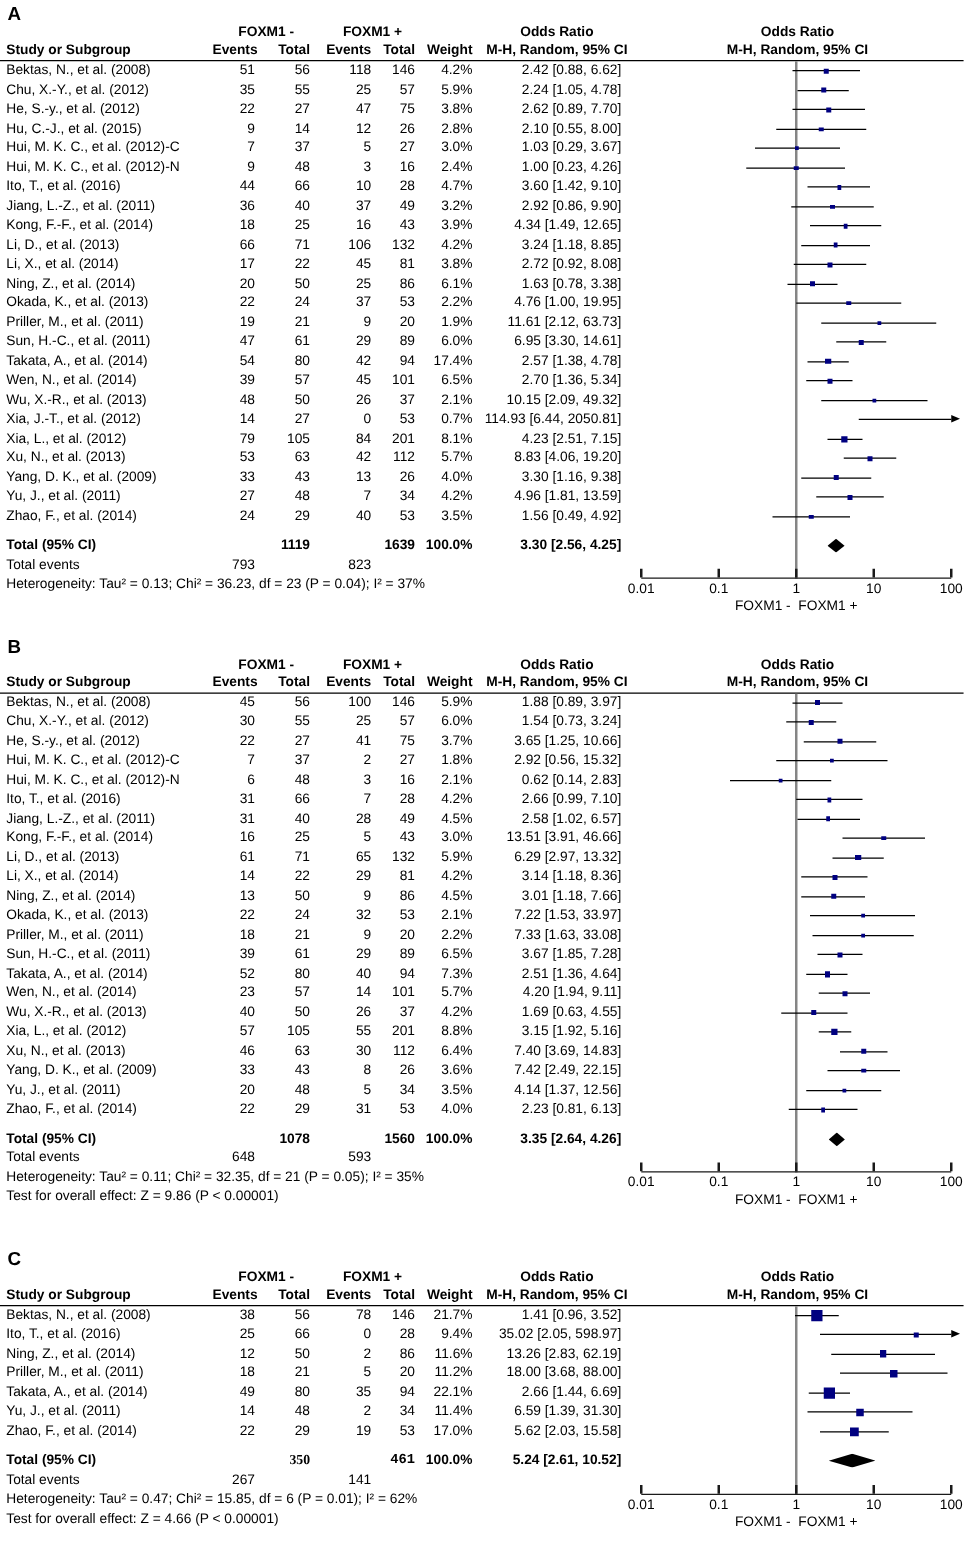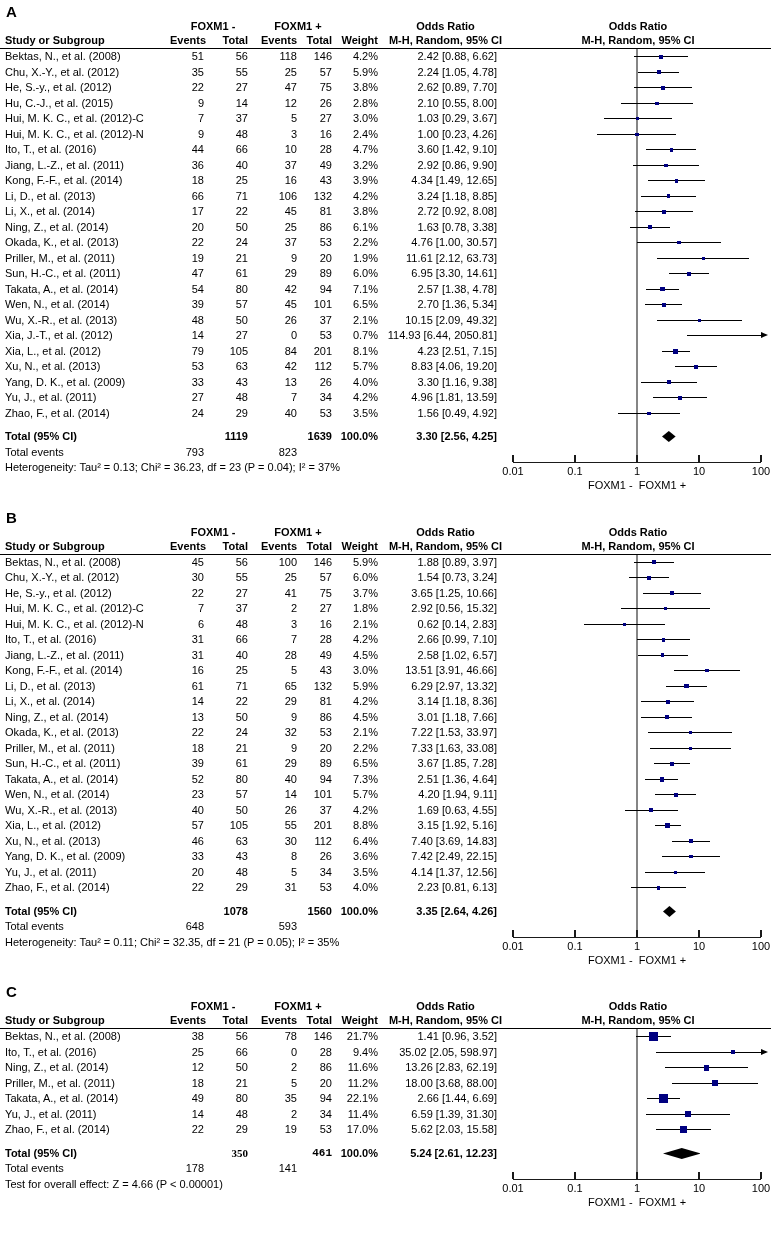--- a/index.html
+++ b/index.html
@@ -212,21 +212,21 @@
             <div class="marker" style="height: 4.208px; width: 4.208px; left: 143.052px; top: 5.646px; background: rgb(0, 0, 128);"></div>
           </div>
         </div>
         <div class="grid-row data-row">
           <div class="c-study">Okada, K., et al. (2013)</div>
           <div class="c-num">22</div>
           <div class="c-num">24</div>
           <div class="c-num">37</div>
           <div class="c-num">53</div>
           <div class="c-num">2.2%</div>
-          <div class="c-or">4.76 [1.00, 30.57]</div>
+          <div class="c-or">4.76 [1.00, 19.95]</div>
           <div class="c-plot">
             <div class="ci-line" style="left: 132px; width: 84.0499px; background: rgb(0, 0, 0); top: 7.2px;"></div>
             <div class="marker" style="height: 3.116px; width: 3.116px; left: 172.454px; top: 6.192px; background: rgb(0, 0, 128);"></div>
           </div>
         </div>
         <div class="grid-row data-row">
           <div class="c-study">Priller, M., et al. (2011)</div>
           <div class="c-num">19</div>
           <div class="c-num">21</div>
           <div class="c-num">9</div>
@@ -250,21 +250,21 @@
             <div class="ci-line" style="left: 164.148px; width: 40.0604px; background: rgb(0, 0, 0); top: 7.2px;"></div>
             <div class="marker" style="height: 4.18px; width: 4.18px; left: 182.113px; top: 5.66px; background: rgb(0, 0, 128);"></div>
           </div>
         </div>
         <div class="grid-row data-row">
           <div class="c-study">Takata, A., et al. (2014)</div>
           <div class="c-num">54</div>
           <div class="c-num">80</div>
           <div class="c-num">42</div>
           <div class="c-num">94</div>
-          <div class="c-num">7.1%</div>
+          <div class="c-num">17.4%</div>
           <div class="c-or">2.57 [1.38, 4.78]</div>
           <div class="c-plot">
             <div class="ci-line" style="left: 140.673px; width: 33.452px; background: rgb(0, 0, 0); top: 7.2px;"></div>
             <div class="marker" style="height: 4.488px; width: 4.488px; left: 155.172px; top: 5.506px; background: rgb(0, 0, 128);"></div>
           </div>
         </div>
         <div class="grid-row data-row">
           <div class="c-study">Wen, N., et al. (2014)</div>
           <div class="c-num">39</div>
           <div class="c-num">57</div>
@@ -723,20 +723,21 @@
                 <polygon points="0,5.5 6.441975839219523,0 12.883951678439047,5.5 6.441975839219523,11" fill="#000000"></polygon>
               </svg></div>
           </div>
         </div>
         <div class="grid-row data-row">
           <div class="c-study">Total events</div>
           <div class="c-num" style="grid-column: 2;">648</div>
           <div class="c-num" style="grid-column: 4;">593</div>
         </div>
         <div class="foot">Heterogeneity: Tau² = 0.11; Chi² = 32.35, df = 21 (P = 0.05); I² = 35%</div>
+        <div class="foot">Test for overall effect: Z = 9.86 (P &lt; 0.00001)</div>
         <div class="axis" style="top: 412px;">
           <div class="axis-line" style="left: 8px; width: 248px; background: rgb(26, 26, 26);">
             <div class="tick" style="left: -0.7px; background: rgb(26, 26, 26);"></div>
             <div class="tick" style="left: 61.3px; background: rgb(26, 26, 26);"></div>
             <div class="tick" style="left: 123.3px; background: rgb(26, 26, 26);"></div>
             <div class="tick" style="left: 185.3px; background: rgb(26, 26, 26);"></div>
             <div class="tick" style="left: 247.3px; background: rgb(26, 26, 26);"></div>
           </div>
           <div class="tick-lab" style="left: 8px;">0.01</div>
           <div class="tick-lab" style="left: 70px;">0.1</div>
@@ -859,32 +860,33 @@
             <div class="ci-line" style="left: 151.065px; width: 54.8744px; background: rgb(0, 0, 0); top: 7.2px;"></div>
             <div class="marker" style="height: 7.26px; width: 7.26px; left: 174.854px; top: 4.12px; background: rgb(0, 0, 128);"></div>
           </div>
         </div>
         <div class="spacer"></div>
         <div class="grid-row data-row bold">
           <div class="c-study">Total (95% CI)</div>
           <div class="c-num" style="grid-column: 3; font-family: Liberation Serif, serif;">350</div>
           <div class="c-num" style="grid-column: 5; font-family: Liberation Mono, monospace;">461</div>
           <div class="c-num" style="grid-column: 6;">100.0%</div>
-          <div class="c-or" style="grid-column: 7;">5.24 [2.61, 12.23]</div>
+          <div class="c-or" style="grid-column: 7;">5.24 [2.61, 10.52]</div>
           <div class="c-plot" style="grid-column: 8;">
             <div class="diamond" style="left: 157.832px; top: 2.25px;"><svg width="37.53326441372528" height="11">
                 <polygon points="0,5.5 18.76663220686264,0 37.53326441372528,5.5 18.76663220686264,11" fill="#000000"></polygon>
               </svg></div>
           </div>
         </div>
         <div class="grid-row data-row">
           <div class="c-study">Total events</div>
-          <div class="c-num" style="grid-column: 2;">178</div>
+          <div class="c-num" style="grid-column: 2;">267</div>
           <div class="c-num" style="grid-column: 4;">141</div>
         </div>
+        <div class="foot">Heterogeneity: Tau² = 0.47; Chi² = 15.85, df = 6 (P = 0.01); I² = 62%</div>
         <div class="foot">Test for overall effect: Z = 4.66 (P &lt; 0.00001)</div>
         <div class="axis" style="top: 180px;">
           <div class="axis-line" style="left: 8px; width: 248px; background: rgb(26, 26, 26);">
             <div class="tick" style="left: -0.7px; background: rgb(26, 26, 26);"></div>
             <div class="tick" style="left: 61.3px; background: rgb(26, 26, 26);"></div>
             <div class="tick" style="left: 123.3px; background: rgb(26, 26, 26);"></div>
             <div class="tick" style="left: 185.3px; background: rgb(26, 26, 26);"></div>
             <div class="tick" style="left: 247.3px; background: rgb(26, 26, 26);"></div>
           </div>
           <div class="tick-lab" style="left: 8px;">0.01</div>

